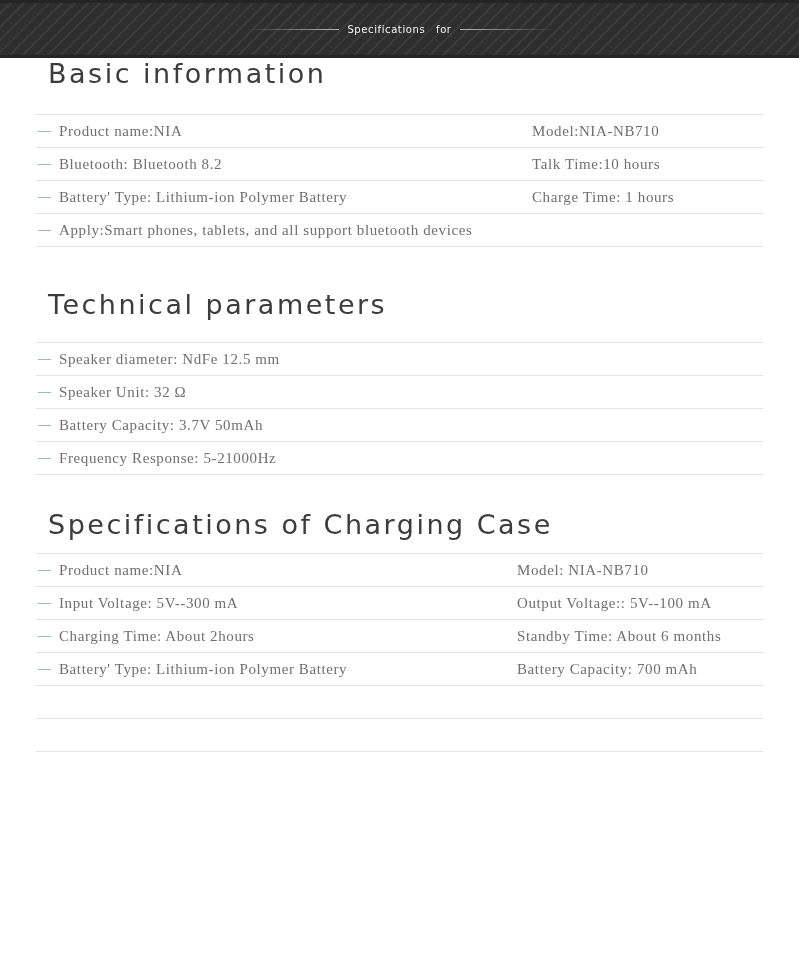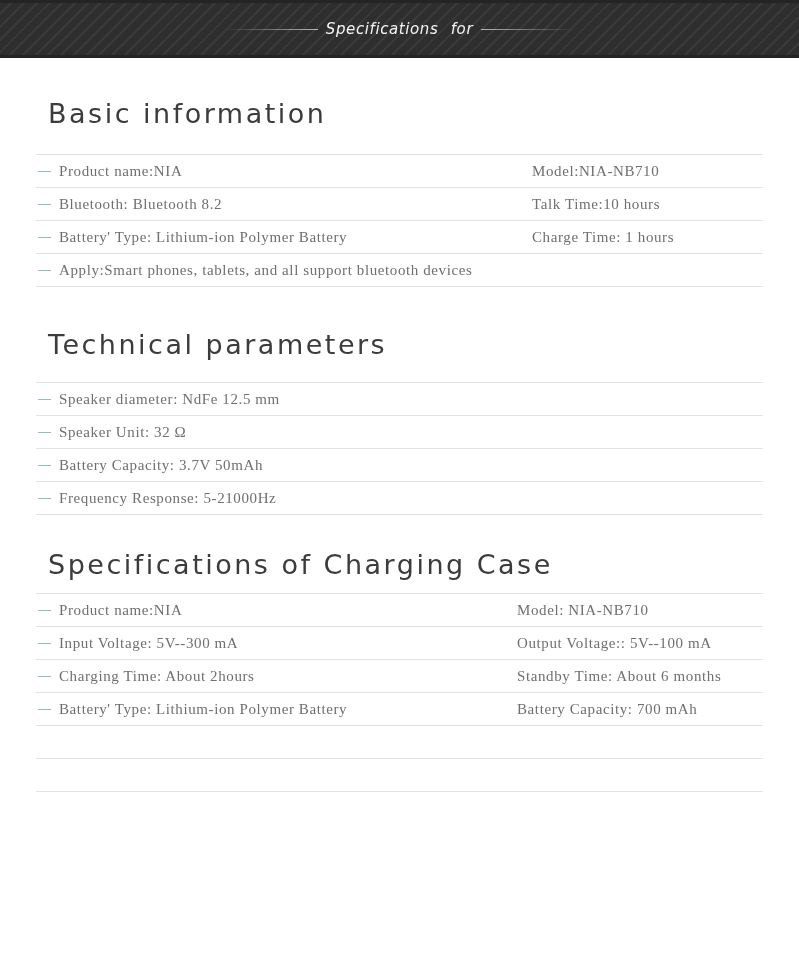--- a/index.html
+++ b/index.html
@@ -15,32 +15,32 @@
     border-bottom:3px solid #242424;
     background:#2e2e2e;
     background-image:repeating-linear-gradient(135deg,
       #2e2e2e 0px, #2e2e2e 7px, #3a3a3a 7px, #3a3a3a 9px);
     display:flex; align-items:center; justify-content:center; gap:8px;
   }
   .banner-line { width:94px; height:1px; }
   .banner-line.left  { background:linear-gradient(to right, rgba(160,160,160,0), #b5b5b5); }
   .banner-line.right { background:linear-gradient(to left,  rgba(160,160,160,0), #b5b5b5); }
   .banner-title {
-    color:#f4f4f4; font-style:italic; font-size:15px;
+    color:#f4f4f4; font-size:10px;
     letter-spacing:0.6px; word-spacing:7px; white-space:nowrap;
   }
 
   
   .section { margin:0 36px; }
   .sec-title {
     font-size:27px; font-weight:normal; color:#3c3c3c;
     letter-spacing:2.5px; padding-left:12px; margin:0;
     white-space:nowrap;
   }
-  #basic-title    { padding-top:40px; }
+  #basic-title    { }
   #technical-title{ padding-top:42px; }
   #charging-title { padding-top:34px; }
   .rows { border-top:1px solid #e2e2e2;font-family:Liberation Serif, serif; }
   #basic-rows     { margin-top:25px; }
   #technical-rows { margin-top:22px; }
   #charging-rows  { margin-top:13px; }
 
   .row {
     height:32px; display:grid; grid-template-columns:1fr;
     align-items:center; border-bottom:1px solid #e2e2e2;

